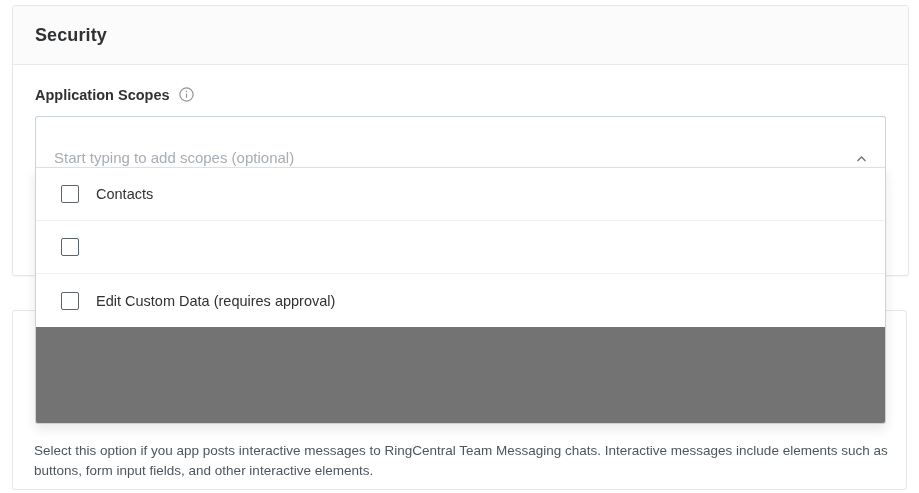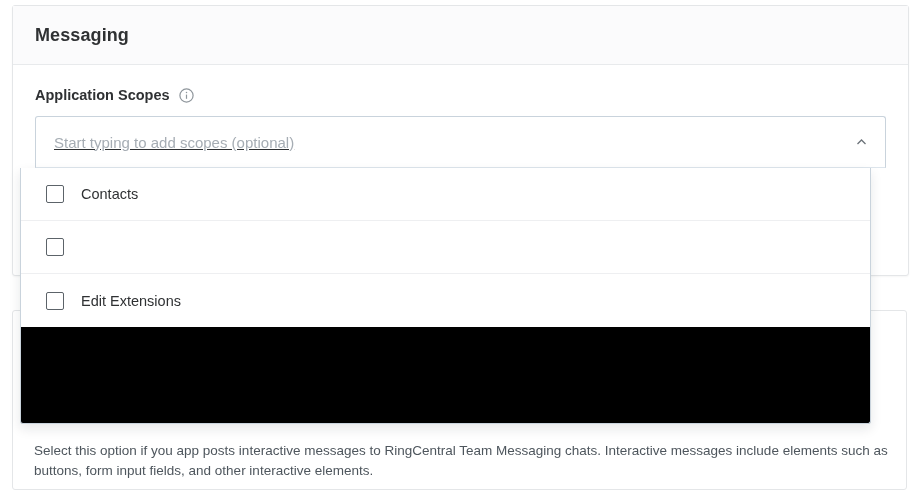--- a/index.html
+++ b/index.html
@@ -48,21 +48,21 @@
     letter-spacing: 0.1px;
   }
   .card-body {
     padding: 22px 22px 26px 22px;
     min-height: 210px;
     box-sizing: border-box;
   }
 
   .field-label-row {
     display: flex;
-    align-items: flex-end;
+    align-items: flex-start;
     gap: 9px;
     margin-bottom: 13px;
   }
   .field-label {
     font-size: 14.5px;
     font-weight: bold;
     color: #2f3133;
   }
   .info-icon {
     width: 15px;
@@ -76,24 +76,23 @@
 
   
   .combo {
     position: relative;
     height: 52px;
     border: 1px solid #c9d3dc;
     border-bottom: 1px solid #dde5ec;
     border-radius: 3px 3px 0 0;
     background: #ffffff;
     display: flex;
-    align-items: center;
+    align-items: flex-end;
     padding: 0 16px;
     box-sizing: border-box;
-    text-decoration: underline;
   }
   .combo-input {
     flex: 1;
     border: none;
     outline: none;
     font-size: 15px;
     font-family: "Liberation Sans", sans-serif;
     color: #2f3133;
     background: transparent;
   }
@@ -106,25 +105,25 @@
     display: inline-flex;
     align-items: center;
     justify-content: center;
     color: #6b7278;
     margin-left: 8px;
   }
 
   
   .dropdown {
     position: absolute;
-    left: 20px;
+    left: 35px;
     top: 168px;
     width: 849px;
     height: 255px;
-    background: #000000;
+    background: #737373;
     border: 1px solid #c9d3dc;
     border-top: none;
     border-radius: 0 0 3px 3px;
     box-shadow: 0 5px 12px rgba(20,30,40,0.10);
     overflow: hidden;
     z-index: 40;
   }
   .opt {
     height: 53px;
     display: flex;
@@ -186,21 +185,21 @@
 <div class="page">
 
   <div class="card2">
     <div class="card2-inner"></div>
   </div>
 
   <div class="desc">Select this option if you app posts interactive messages to RingCentral Team Messaging chats. Interactive messages include elements such as buttons, form input fields, and other interactive elements.</div>
 
   <div class="card">
     <div class="card-header">
-      <div class="card-title">Messaging</div>
+      <div class="card-title">Security</div>
     </div>
     <div class="card-body">
       <div class="field-label-row">
         <span class="field-label">Application Scopes</span>
         <span class="info-icon">
           <svg width="15" height="15" viewBox="0 0 15 15" fill="none" stroke="currentColor" stroke-width="1.2">
             <circle cx="7.5" cy="7.5" r="6.6"></circle>
             <line x1="7.5" y1="6.6" x2="7.5" y2="10.8"></line>
             <circle cx="7.5" cy="4.4" r="0.75" fill="currentColor" stroke="none"></circle>
           </svg>
@@ -221,17 +220,17 @@
   <div class="dropdown">
     <div class="opt">
       <span class="checkbox"></span>
       <span class="opt-label">Contacts</span>
     </div>
     <div class="opt">
       <span class="checkbox"></span>
     </div>
     <div class="opt">
       <span class="checkbox"></span>
-      <span class="opt-label">Edit Extensions</span>
+      <span class="opt-label">Edit Custom Data (requires approval)</span>
     </div>
   </div>
 
 </div>
 
 </body></html>

